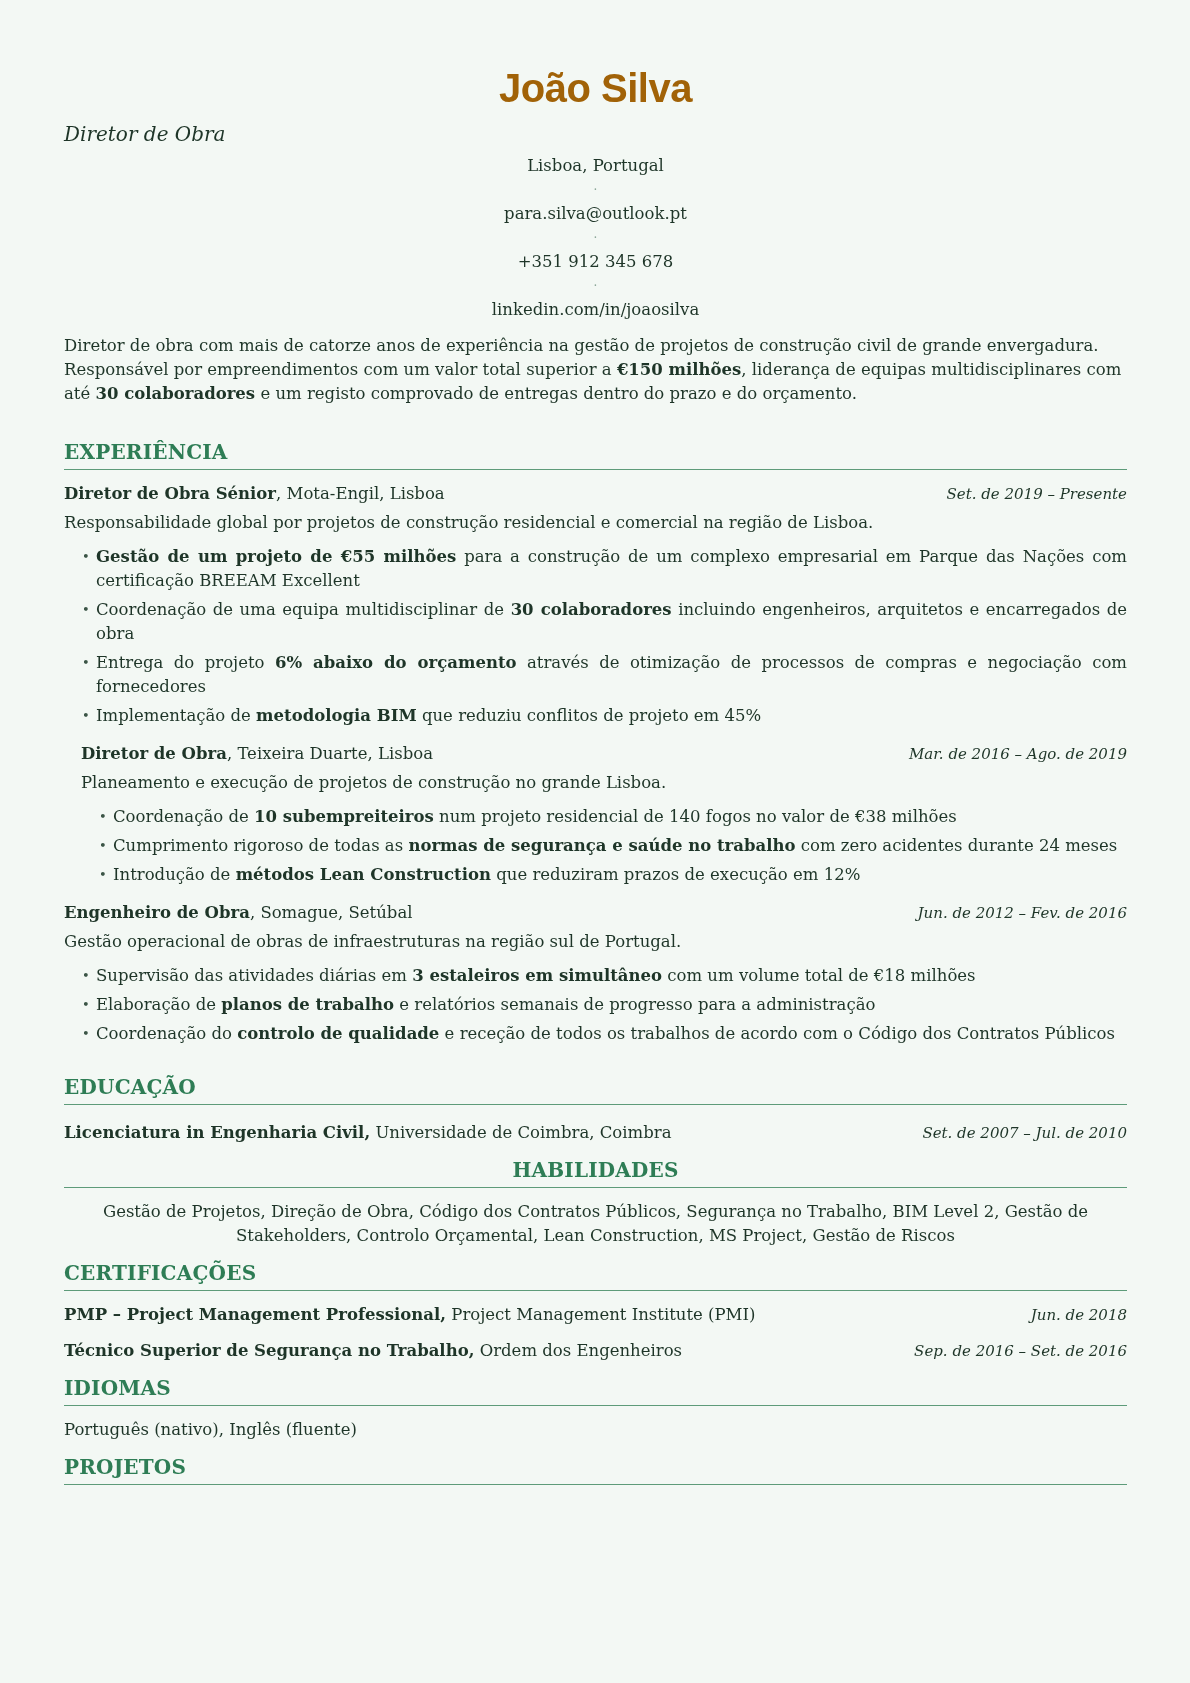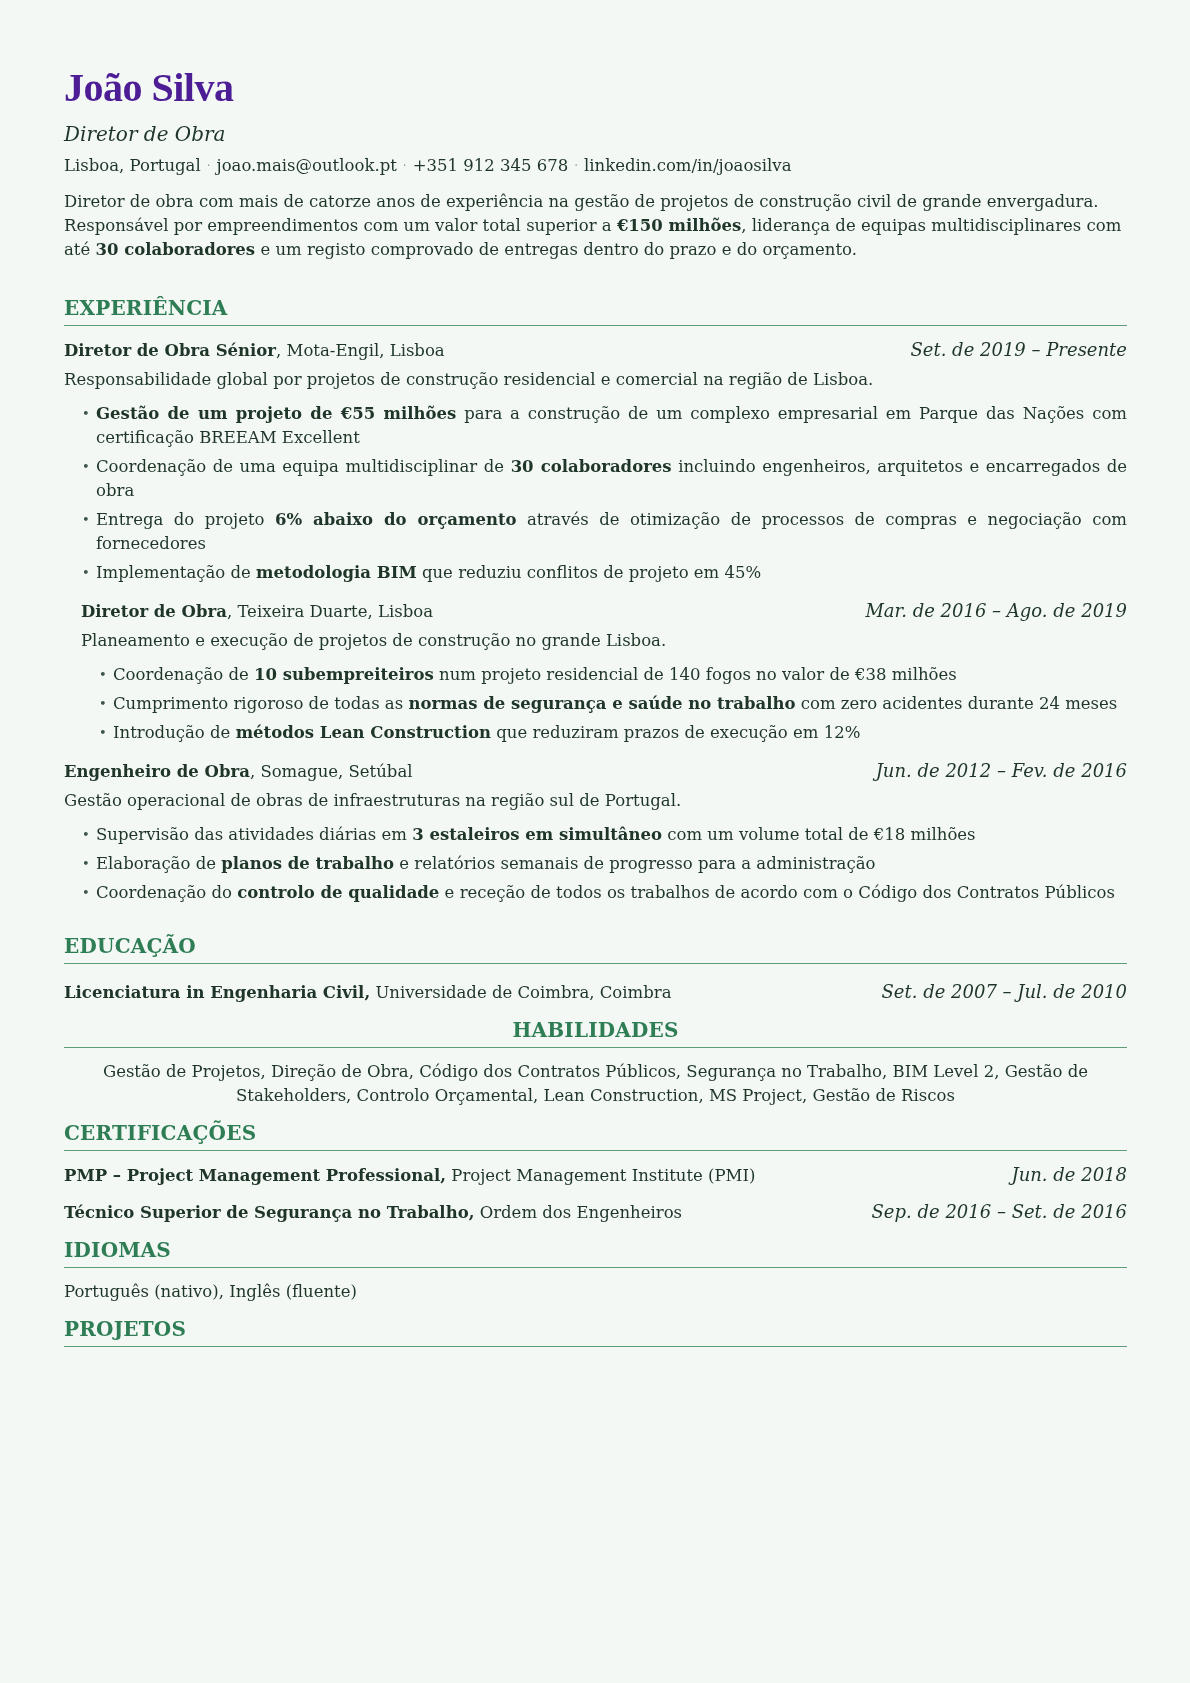--- a/index.html
+++ b/index.html
@@ -15,41 +15,43 @@
       line-height: 24px;
       position: relative;
     }
     .page {
       position: absolute;
       left: 64px;
       top: 60px;
       width: 1063px;
     }
     .name {
-      font-family: Liberation Serif, serif;
+      font-family: Liberation Sans, sans-serif;
       font-weight: bold;
       font-size: 40px;
       line-height: 56px;
-      color: #4c1d95;
+      color: #a16207;
       letter-spacing: -0.5px;
+      text-align: center;
     }
     .headline {
       font-style: italic;
       font-size: 20px;
       line-height: 28px;
       margin-top: 4px;
       color: #1e3528;
     }
     .contact {
       margin-top: 6px;
       font-size: 16.5px;
       line-height: 24px;
       display: flex;
       flex-wrap: wrap;
       align-items: center;
+      flex-direction: column;
     }
     .contact .sep {
       color: #8aa596;
       margin: 0 6px;
       font-size: 12px;
     }
     .summary {
       margin-top: 12px;
       line-height: 24px;
     }
@@ -65,21 +67,21 @@
       border-bottom: 1.5px solid #5d9b79;
       margin-bottom: 12px;
     }
     .entry-head {
       display: flex;
       justify-content: space-between;
       align-items: baseline;
     }
     .entry-head .date {
       font-style: italic;
-      font-size: 18px;
+      font-size: 15px;
       white-space: nowrap;
     }
     .entry-desc { margin-top: 5px; }
     ul.bullets {
       list-style: none;
       margin-top: 10px;
       padding-left: 18px;
     }
     ul.bullets li {
       position: relative;
@@ -102,21 +104,21 @@
 <body>
 
 <div class="page">
 
   <header>
     <h1 class="name">João Silva</h1>
     <div class="headline">Diretor de Obra</div>
     <div class="contact">
       <span>Lisboa, Portugal</span>
       <span class="sep">·</span>
-      <span>joao.mais@outlook.pt</span>
+      <span>para.silva@outlook.pt</span>
       <span class="sep">·</span>
       <span>+351 912 345 678</span>
       <span class="sep">·</span>
       <span>linkedin.com/in/joaosilva</span>
     </div>
     <p class="summary">
       <span>Diretor de obra com mais de catorze anos de experiência na gestão de projetos de construção civil de grande envergadura. Responsável por empreendimentos com um valor total superior a </span><b>€150 milhões</b><span>, liderança de equipas multidisciplinares com até </span><b>30 colaboradores</b><span> e um registo comprovado de entregas dentro do prazo e do orçamento.</span>
     </p>
   </header>
 

